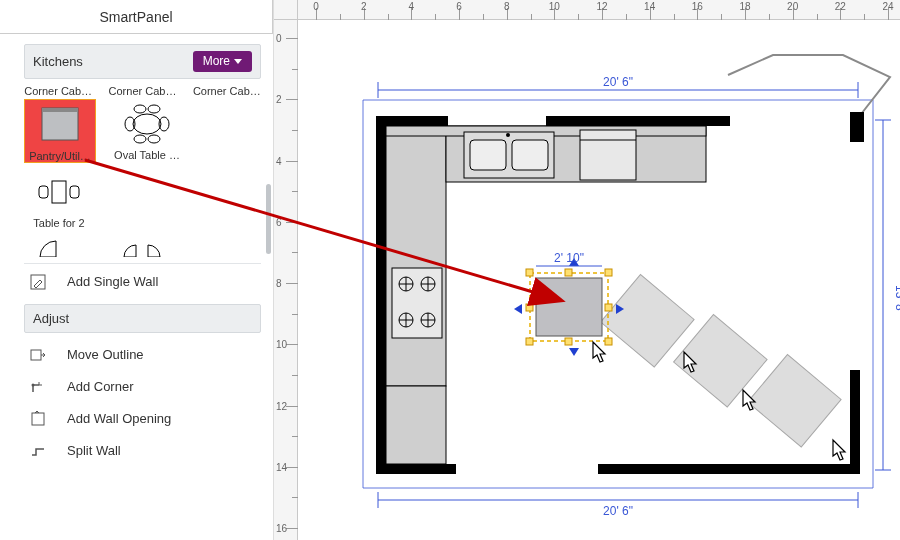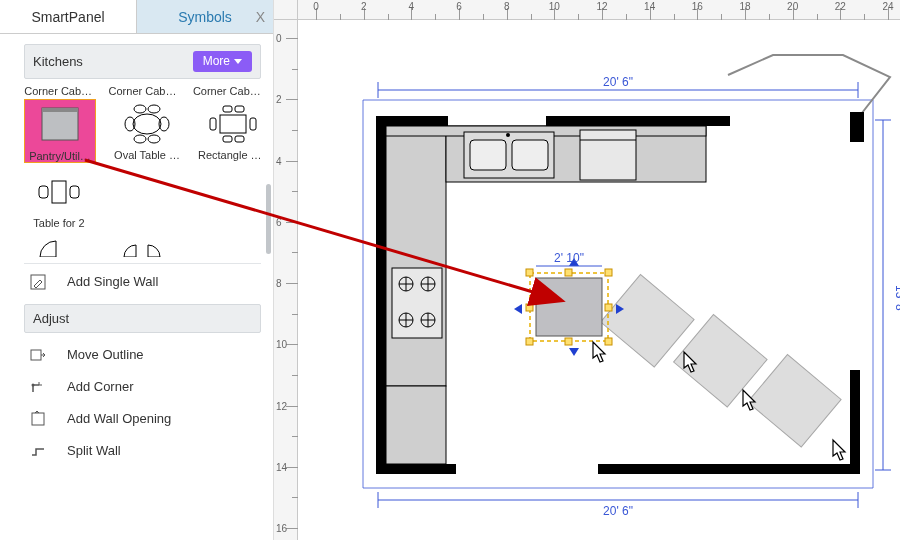--- a/index.html
+++ b/index.html
@@ -8,26 +8,26 @@
   
   .panel { width: 274px; height: 100%; border-right: 1px solid #ddd; background: #fff; display: flex; flex-direction: column; }
   .tabs { display: flex; height: 34px; border-bottom: 1px solid #ccc; }
   .tab { flex: 1; display: flex; align-items: center; justify-content: center; font-size: 14px; cursor: pointer; }
   .tab.active { background: #fff; border-right: 1px solid #ccc; font-weight: 500; }
   .tab.inactive { background: #d9e8f2; color: #2a7ab0; position: relative; }
   .tab .close { position: absolute; right: 8px; color: #888; }
   .section { padding: 10px 12px 6px; }
   .section-hd { display: flex; align-items: center; justify-content: space-between; background: #eceef0; padding: 6px 8px; border: 1px solid #d5d9dd; border-radius: 2px; margin-bottom: 6px; }
   .section-hd .title { font-size: 13px; }
-  .more-btn { background: #8b5cf6; color: #fff; border-radius: 3px; padding: 3px 10px 4px; font-size: 12px; display: flex; align-items: center; gap: 4px; cursor: pointer; }
+  .more-btn { background: #701a75; color: #fff; border-radius: 3px; padding: 3px 10px 4px; font-size: 12px; display: flex; align-items: center; gap: 4px; cursor: pointer; }
   .more-btn .caret { width: 0; height: 0; border-left: 4px solid transparent; border-right: 4px solid transparent; border-top: 5px solid #fff; }
   .grid { display: grid; grid-template-columns: repeat(3, 1fr); gap: 4px 16px; }
   .cell { display: flex; flex-direction: column; align-items: center; cursor: pointer; padding-top: 2px; }
   .cell .thumb { width: 58px; height: 46px; display: flex; align-items: center; justify-content: center; }
-  .cell.sel { background: #ec4899; border: 1px solid #f0a020; }
+  .cell.sel { background: #ef4444; border: 1px solid #f0a020; }
   .cell .lbl { font-size: 11px; color: #333; margin-top: 2px; white-space: nowrap; overflow: hidden; text-overflow: ellipsis; width: 70px; text-align: center; }
   .row-label { font-size: 11px; color: #333; text-align: center; white-space: nowrap; overflow: hidden; text-overflow: ellipsis; }
   .hr { border-top: 1px solid #e2e5e8; margin: 6px 0 2px; }
   .tool-row { display: flex; align-items: flex-start; gap: 21px; padding: 8px 6px; cursor: pointer; }
   .tool-row svg { width: 16px; height: 16px; flex: 0 0 16px; }
   .adjust-hd { background: #eceef0; border: 1px solid #d5d9dd; padding: 6px 8px; border-radius: 2px; margin: 6px 0; font-size: 13px; }
   .panel-scroll { position: relative; flex: 1; padding-left: 12px; }
   .scroll-thumb { position: absolute; right: 2px; top: 150px; width: 5px; height: 70px; background: #c2c6ca; border-radius: 3px; }
   
   .canvas-wrap { flex: 1; position: relative; overflow: hidden; }
@@ -58,24 +58,20 @@
   .red-arrow { stroke: #c00000; stroke-width: 3; fill: none; }
 </style>
 </head>
 <body>
 
 <div class="app">
 
   <div class="panel">
     <div class="tabs">
       <div class="tab active">SmartPanel</div>
-      <div class="tab inactive">
-        <span>Symbols</span>
-        <span class="close">X</span>
-      </div>
     </div>
 
     <div class="panel-scroll">
       <div class="section">
         <div class="section-hd">
           <span class="title">Kitchens</span>
           <div class="more-btn">
             <span>More</span>
             <span class="caret"></span>
           </div>
@@ -103,34 +99,20 @@
                   <ellipse cx="27" cy="21" rx="14" ry="10" class="thin"></ellipse>
                   <ellipse cx="10" cy="21" rx="5" ry="7" class="thin"></ellipse>
                   <ellipse cx="44" cy="21" rx="5" ry="7" class="thin"></ellipse>
                   <ellipse cx="20" cy="6" rx="6" ry="4" class="thin"></ellipse>
                   <ellipse cx="34" cy="6" rx="6" ry="4" class="thin"></ellipse>
                   <ellipse cx="20" cy="36" rx="6" ry="4" class="thin"></ellipse>
                   <ellipse cx="34" cy="36" rx="6" ry="4" class="thin"></ellipse>
                 </svg>
               </div>
             <div class="lbl">Oval Table …</div>
-          </div>
-          <div class="cell">
-            <div class="thumb">
-                <svg width="54" height="42">
-                  <rect x="14" y="12" width="26" height="18" class="thin"></rect>
-                  <rect x="4" y="15" width="6" height="12" rx="2" class="thin"></rect>
-                  <rect x="44" y="15" width="6" height="12" rx="2" class="thin"></rect>
-                  <rect x="17" y="3" width="9" height="6" rx="2" class="thin"></rect>
-                  <rect x="29" y="3" width="9" height="6" rx="2" class="thin"></rect>
-                  <rect x="17" y="33" width="9" height="6" rx="2" class="thin"></rect>
-                  <rect x="29" y="33" width="9" height="6" rx="2" class="thin"></rect>
-                </svg>
-              </div>
-            <div class="lbl">Rectangle T…</div>
           </div>
         </div>
 
         <div class="grid" style="margin-top:4px">
           <div class="cell">
             <div class="thumb">
                 <svg width="54" height="42">
                   <rect x="20" y="10" width="14" height="22" class="thin"></rect>
                   <rect x="7" y="15" width="9" height="12" rx="3" class="thin"></rect>
                   <rect x="38" y="15" width="9" height="12" rx="3" class="thin"></rect>

